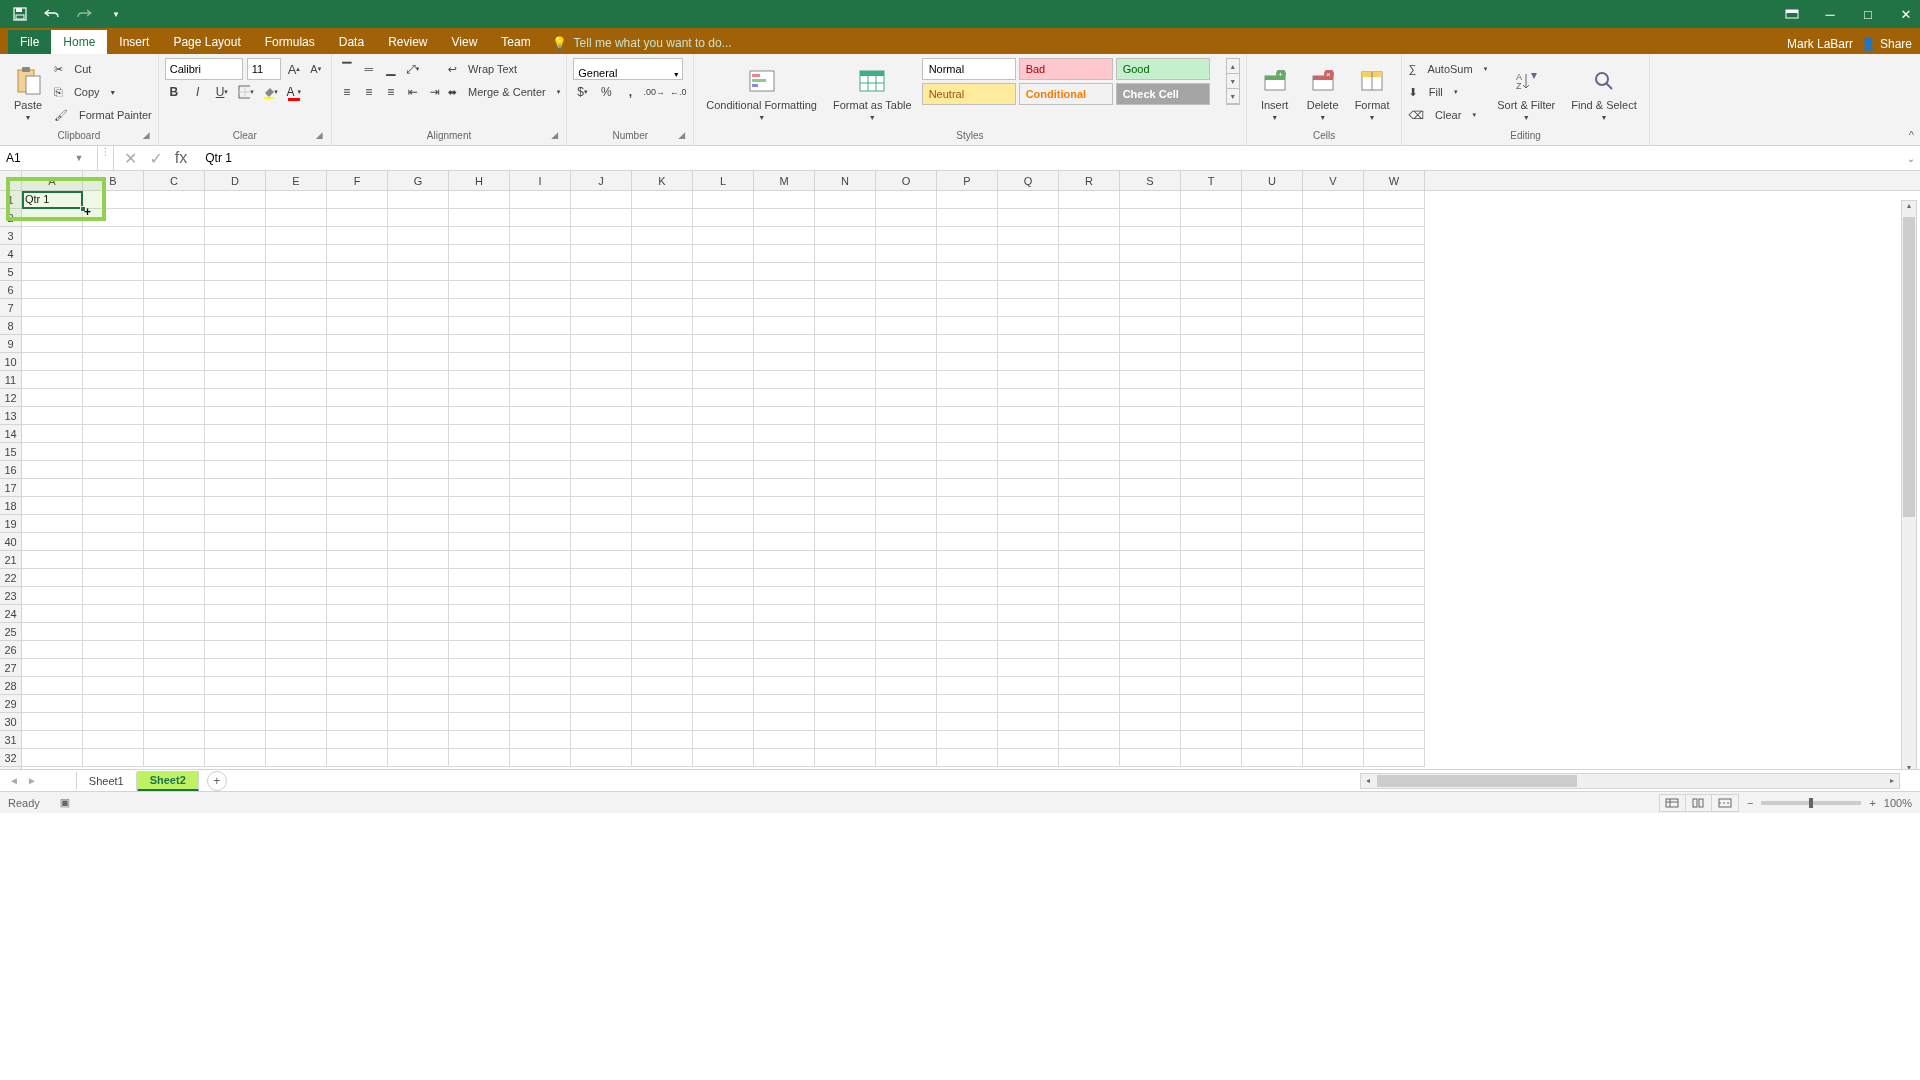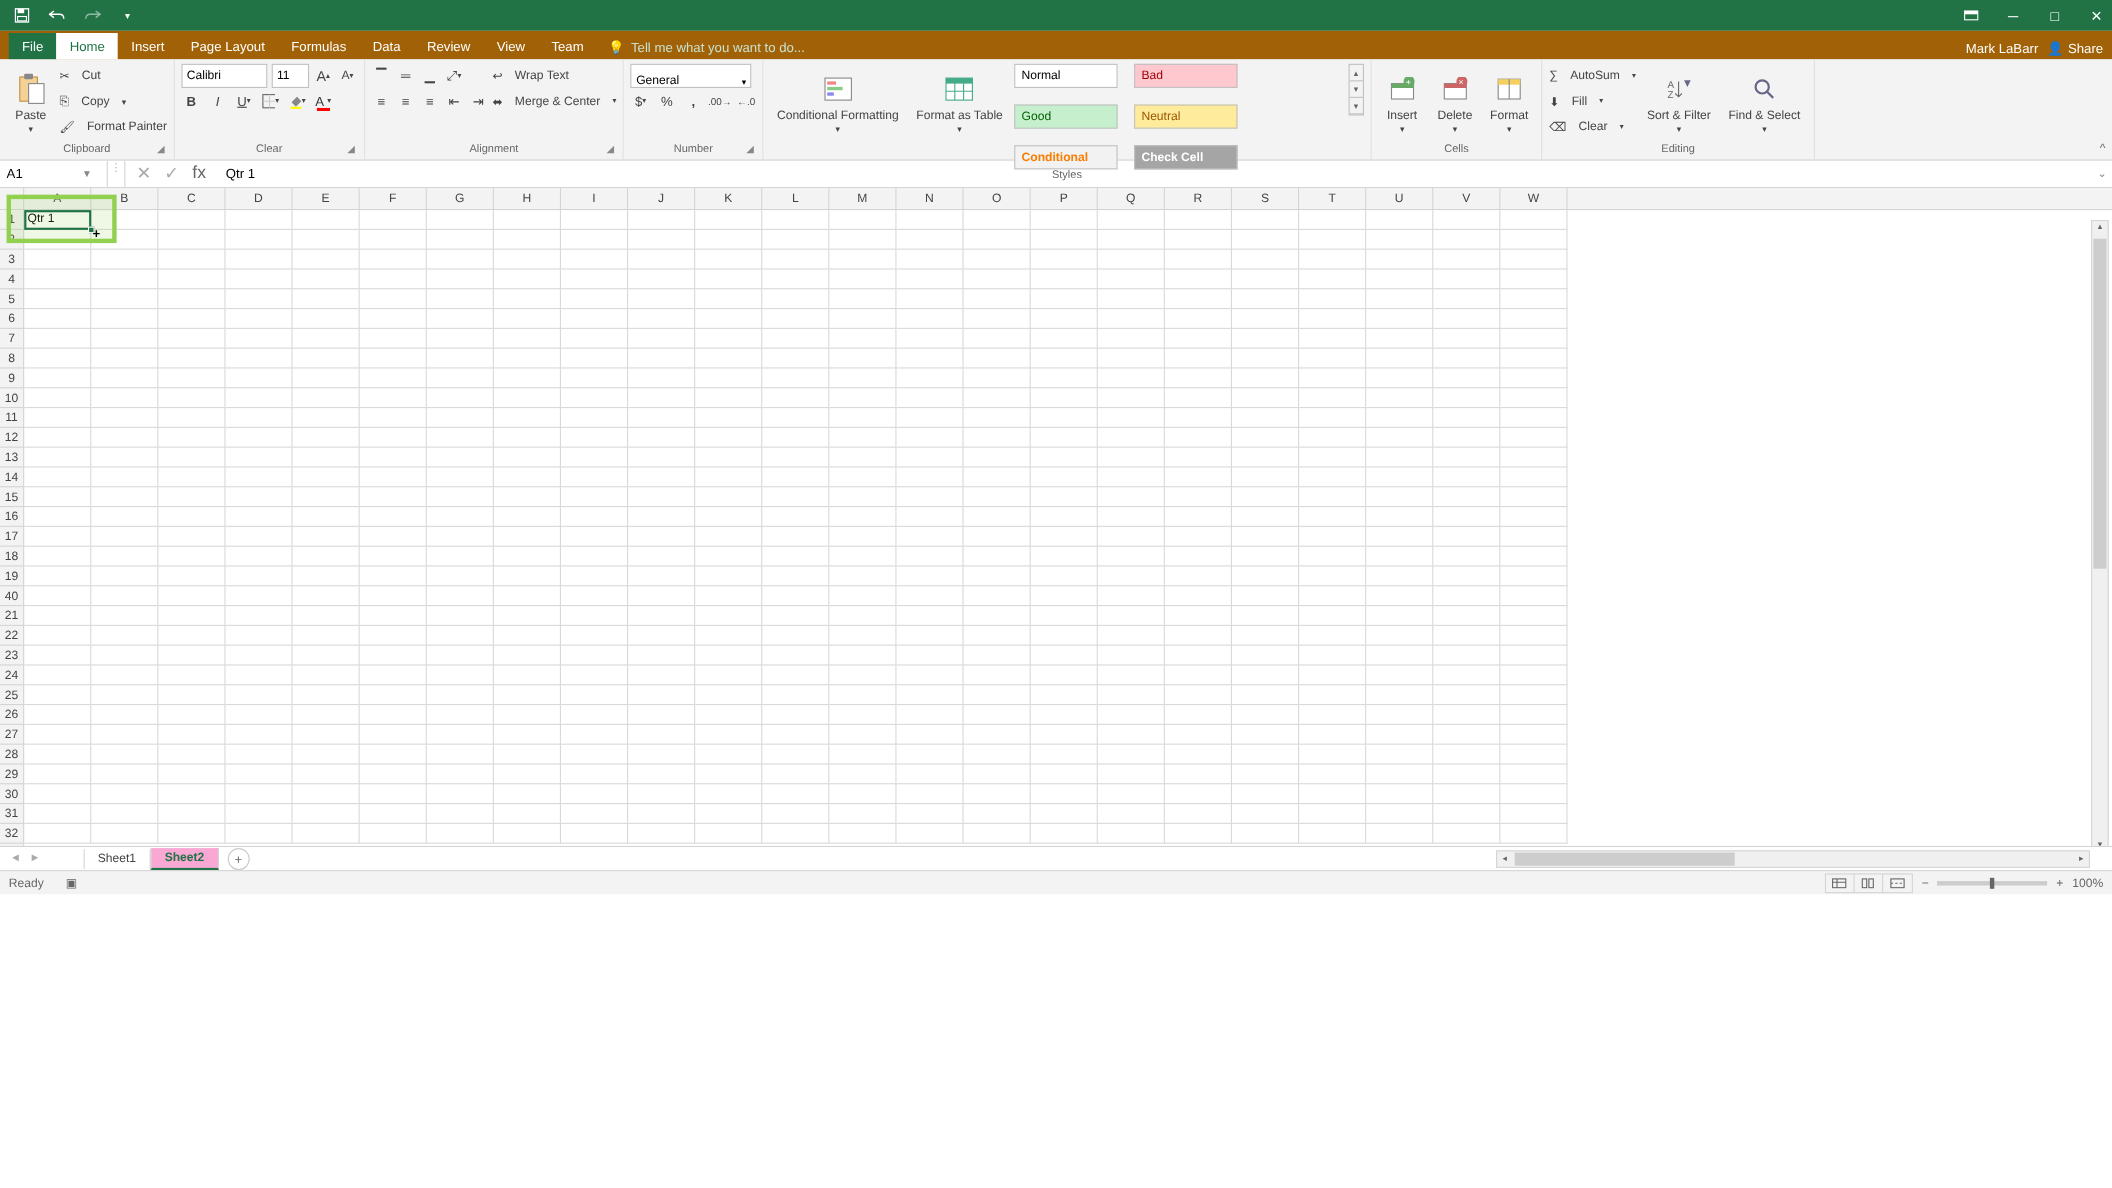--- a/index.html
+++ b/index.html
@@ -32,21 +32,21 @@
 .small-row { display: flex; align-items: center; gap: 4px; font-size: 11px; color: #444; height: 22px; }
 .vert-stack { display: flex; flex-direction: column; gap: 1px; }
 .font-select { border: 1px solid #c0c0c0; background: #fff; font-size: 11px; height: 22px; }
 .font-name { width: 78px; padding: 0 4px; }
 .font-size { width: 34px; padding: 0 4px; }
 .icon-sm { width: 18px; height: 18px; display: flex; align-items: center; justify-content: center; cursor: pointer; border: 1px solid transparent; font-size: 12px; }
 .dialog-launcher { position: absolute; bottom: 3px; right: 3px; width: 12px; height: 12px; font-size: 9px; color: #888; cursor: pointer; }
 .grp-rel { position: relative; }
 
 
-.styles-gallery { display: flex; flex-wrap: wrap; gap: 15px; width: 300px; }
+.styles-gallery { display: flex; flex-wrap: wrap; gap: 3px; width: 300px; }
 .style-item { width: 94px; height: 22px; border: 1px solid #c0c0c0; background: #fff; font-size: 11px; display: flex; align-items: center; padding-left: 6px; cursor: pointer; }
 .style-good { background: #c6efce; color: #006100; }
 .style-bad { background: #ffc7ce; color: #9c0006; }
 .style-neutral { background: #ffeb9c; color: #9c5700; }
 .style-calc { background: #f2f2f2; color: #fa7d00; font-weight: bold; }
 .style-check { background: #a5a5a5; color: #fff; font-weight: bold; }
 .gallery-arrows { display: flex; flex-direction: column; border: 1px solid #c0c0c0; width: 14px; }
 .gallery-arrows div { height: 15px; text-align: center; font-size: 8px; cursor: pointer; border-bottom: 1px solid #c0c0c0; color: #666; line-height: 15px; }
 
 
@@ -80,21 +80,21 @@
 .sel-highlight { position: absolute; border: 4px solid #92d050; background: rgba(146,208,80,0.15); pointer-events: none; z-index: 5; }
 .active-cell-border { position: absolute; border: 2px solid #217346; pointer-events: none; z-index: 6; left: 0; top: 0; width: 61px; height: 18px; }
 .fill-handle { position: absolute; width: 6px; height: 6px; background: #217346; border: 1px solid #fff; z-index: 7; cursor: crosshair; }
 .plus-cursor { position: absolute; font-size: 12px; color: #000; font-weight: bold; z-index: 8; pointer-events: none; }
 
 
 .sheet-tabs-row { height: 22px; border-top: 1px solid #d4d4d4; background: #fff; display: flex; align-items: center; position: relative; }
 .sheet-nav { display: flex; gap: 2px; padding: 0 6px; color: #aaa; font-size: 10px; }
 .sheet-nav div { cursor: pointer; padding: 0 3px; }
 .sheet-tab { padding: 3px 12px; font-size: 11px; border-right: 1px solid #d4d4d4; border-left: 1px solid #d4d4d4; cursor: pointer; color: #444; }
-.sheet-tab.active { background: #f9a8d4; font-weight: bold; color: #217346; border-bottom: 2px solid #217346; padding-left: 12px; }
+.sheet-tab.active { background: #bef264; font-weight: bold; color: #217346; border-bottom: 2px solid #217346; padding-left: 12px; }
 .new-sheet { width: 20px; height: 20px; border: 1px solid #ccc; border-radius: 50%; display: flex; align-items: center; justify-content: center; margin-left: 8px; cursor: pointer; font-size: 12px; color: #666; }
 .h-scroll { position: absolute; right: 20px; width: 540px; height: 16px; background: #f0f0f0; border: 1px solid #d4d4d4; display: flex; align-items: center; }
 .h-scroll .thumb { width: 200px; height: 12px; background: #cdcdcd; margin-left: 2px; }
 .h-scroll .arr { width: 14px; text-align: center; font-size: 8px; color: #666; cursor: pointer; }
 
 .v-scroll { position: absolute; right: 3px; top: 200px; width: 16px; height: 578px; background: #f0f0f0; border: 1px solid #d4d4d4; display: flex; flex-direction: column; }
 .v-scroll .arr { height: 14px; text-align: center; font-size: 8px; color: #666; cursor: pointer; }
 .v-scroll .thumb { height: 300px; width: 12px; background: #cdcdcd; margin: 2px auto; }
 
 

